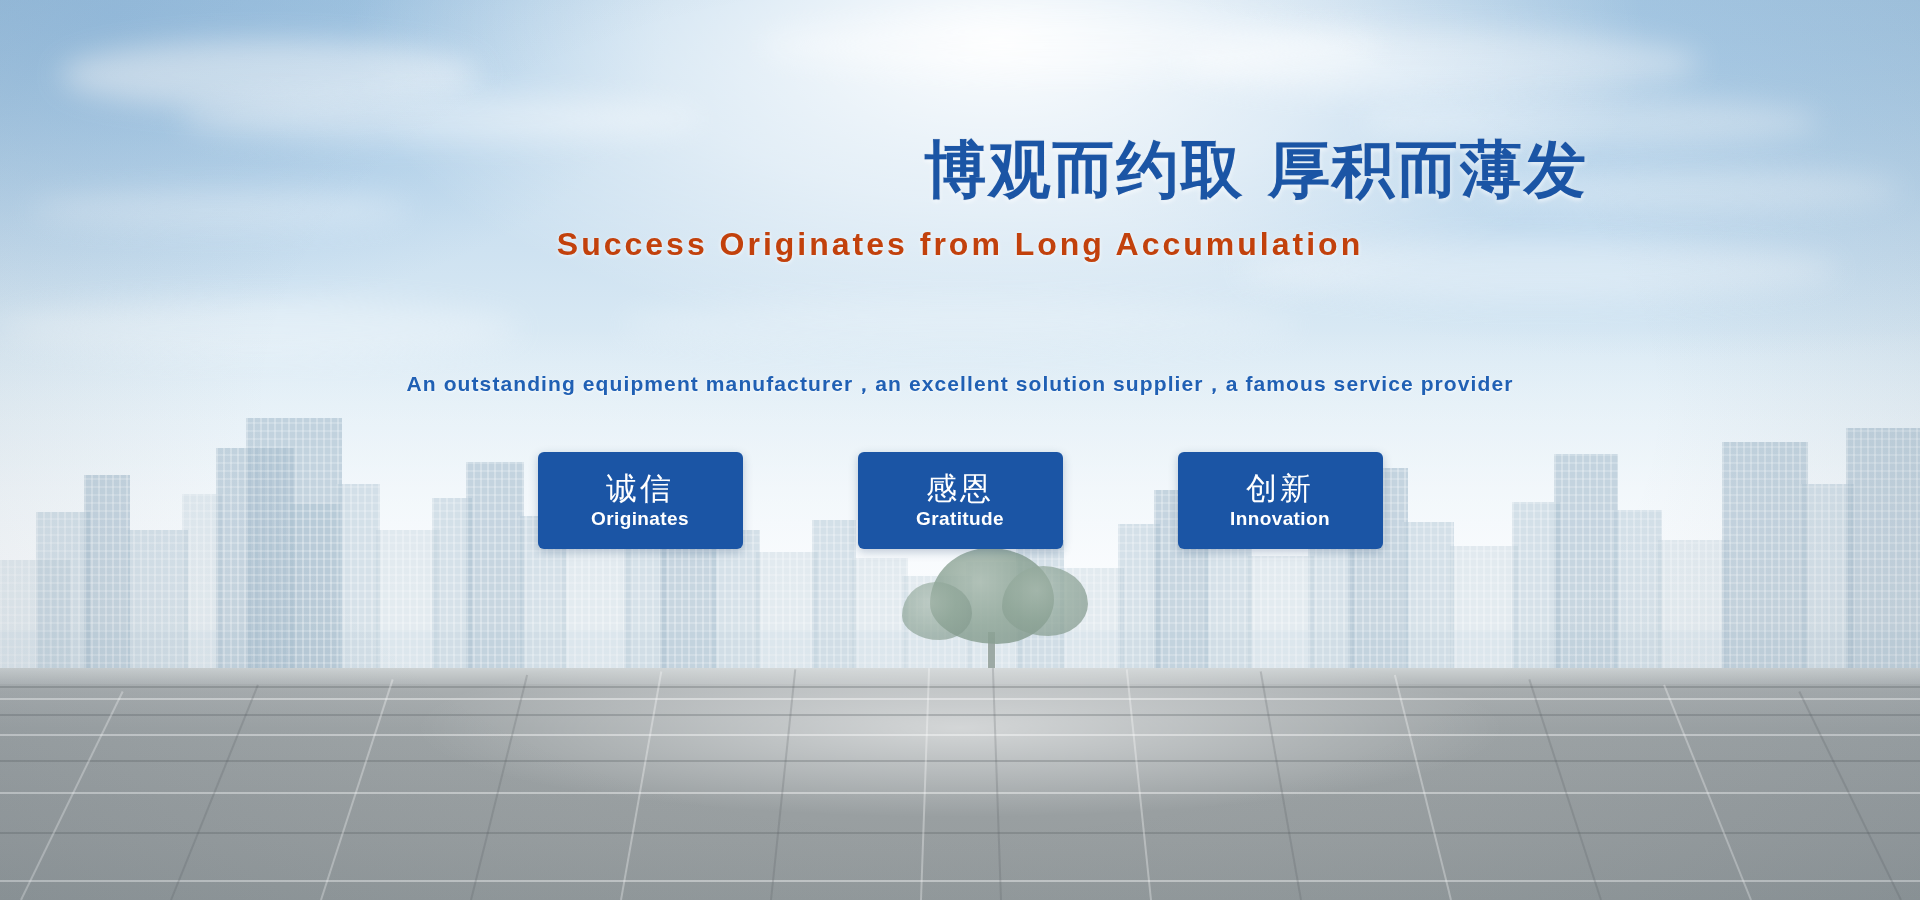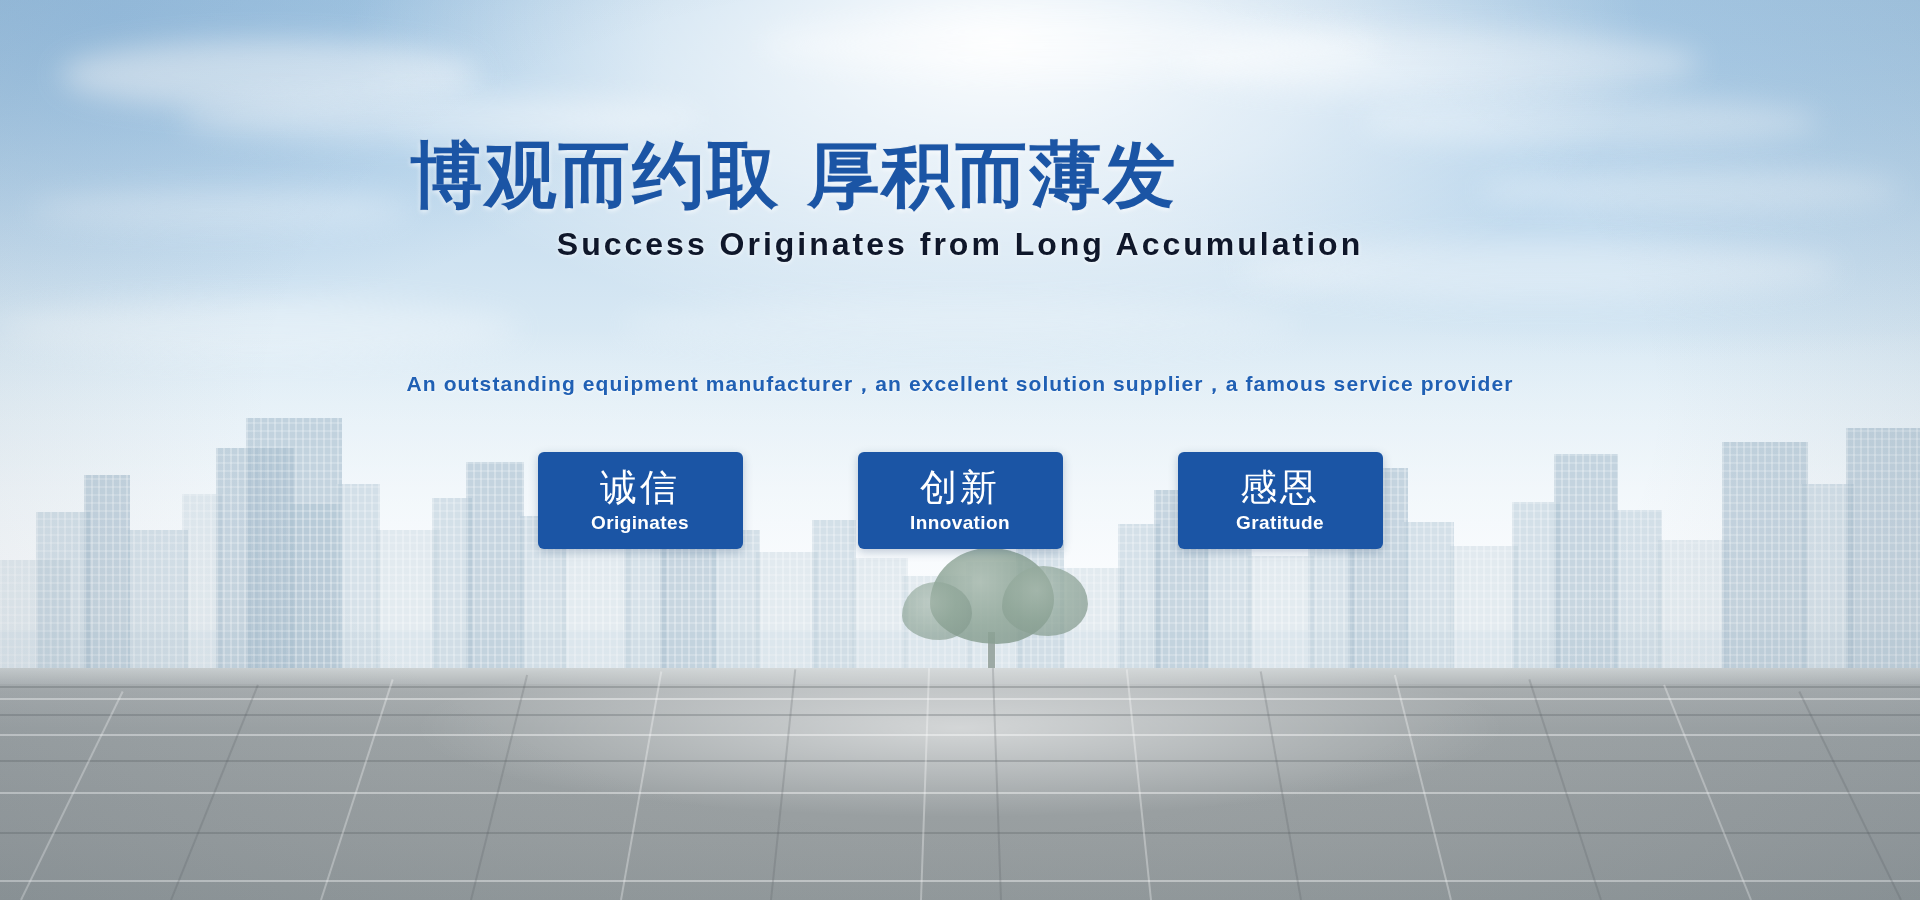--- a/index.html
+++ b/index.html
@@ -83,32 +83,32 @@
   }
   .vignette{
     position:absolute;left:0;top:0;width:1920px;height:900px;pointer-events:none;
     background:radial-gradient(ellipse 1250px 760px at 50% 45%, rgba(0,0,0,0) 55%, rgba(40,60,80,0.10) 100%);
   }
 
   
   .content{position:absolute;left:0;top:0;width:1920px;height:900px;}
 
   .headline-cn{
-    position:absolute;left:0;top:128px;width:1588px;text-align:center;
+    position:absolute;left:0;top:128px;width:1588px;text-align:right;
     font-family:"DejaVu Sans","Liberation Sans",sans-serif;
-    font-size:72px;font-weight:bold;letter-spacing:2px;
+    font-size:62px;font-weight:bold;letter-spacing:2px;
     color:#1b55a5;
     text-shadow:0 2px 5px rgba(255,255,255,0.75), 0 0 1px rgba(21,70,135,0.5);
     white-space:nowrap;
   }
   .headline-en{
     position:absolute;left:0;top:226px;width:1920px;text-align:center;
     font-family:"Liberation Sans","DejaVu Sans",sans-serif;
     font-size:32px;font-weight:bold;letter-spacing:3px;
-    color:#0f172a;
+    color:#c2410c;
     text-shadow:0 1px 4px rgba(255,255,255,0.8);
     white-space:nowrap;
   }
   .sub-cn{
     position:absolute;left:0;top:312px;width:1920px;text-align:center;
     font-family:"DejaVu Sans","Liberation Sans",sans-serif;
     font-size:40px;font-weight:bold;letter-spacing:1px;
     color:#1b55a5;
     text-shadow:0 2px 5px rgba(255,255,255,0.75);
     white-space:nowrap;
@@ -130,21 +130,21 @@
   }
   .value-box{
     width:205px;height:97px;border-radius:6px;
     background:#1b55a5;
     box-shadow:0 3px 10px rgba(20,55,100,0.25);
     display:flex;flex-direction:column;align-items:center;justify-content:center;
     color:#ffffff;cursor:pointer;
   }
   .value-cn{
     font-family:"DejaVu Sans","Liberation Sans",sans-serif;
-    font-size:37px;font-weight:normal;letter-spacing:3px;line-height:1.12;
+    font-size:31px;font-weight:normal;letter-spacing:3px;line-height:1.12;
   }
   .value-en{
     font-family:"Liberation Sans","DejaVu Sans",sans-serif;
     font-size:19px;font-weight:bold;letter-spacing:.4px;margin-top:3px;
   }
 </style>
 </head>
 <body>
 
 <div class="banner">
@@ -255,26 +255,26 @@
     <div class="sub-en">An outstanding equipment manufacturer，an excellent  solution supplier，a famous  service provider</div>
 
     <div class="values">
 
       <div class="value-box">
         <span class="value-cn">诚信</span>
         <span class="value-en">Originates</span>
       </div>
 
       <div class="value-box">
+        <span class="value-cn">感恩</span>
+        <span class="value-en">Gratitude</span>
+      </div>
+
+      <div class="value-box">
         <span class="value-cn">创新</span>
         <span class="value-en">Innovation</span>
       </div>
 
-      <div class="value-box">
-        <span class="value-cn">感恩</span>
-        <span class="value-en">Gratitude</span>
-      </div>
-
 
     </div>
   </div>
 
 </div>
 
 </body></html>

